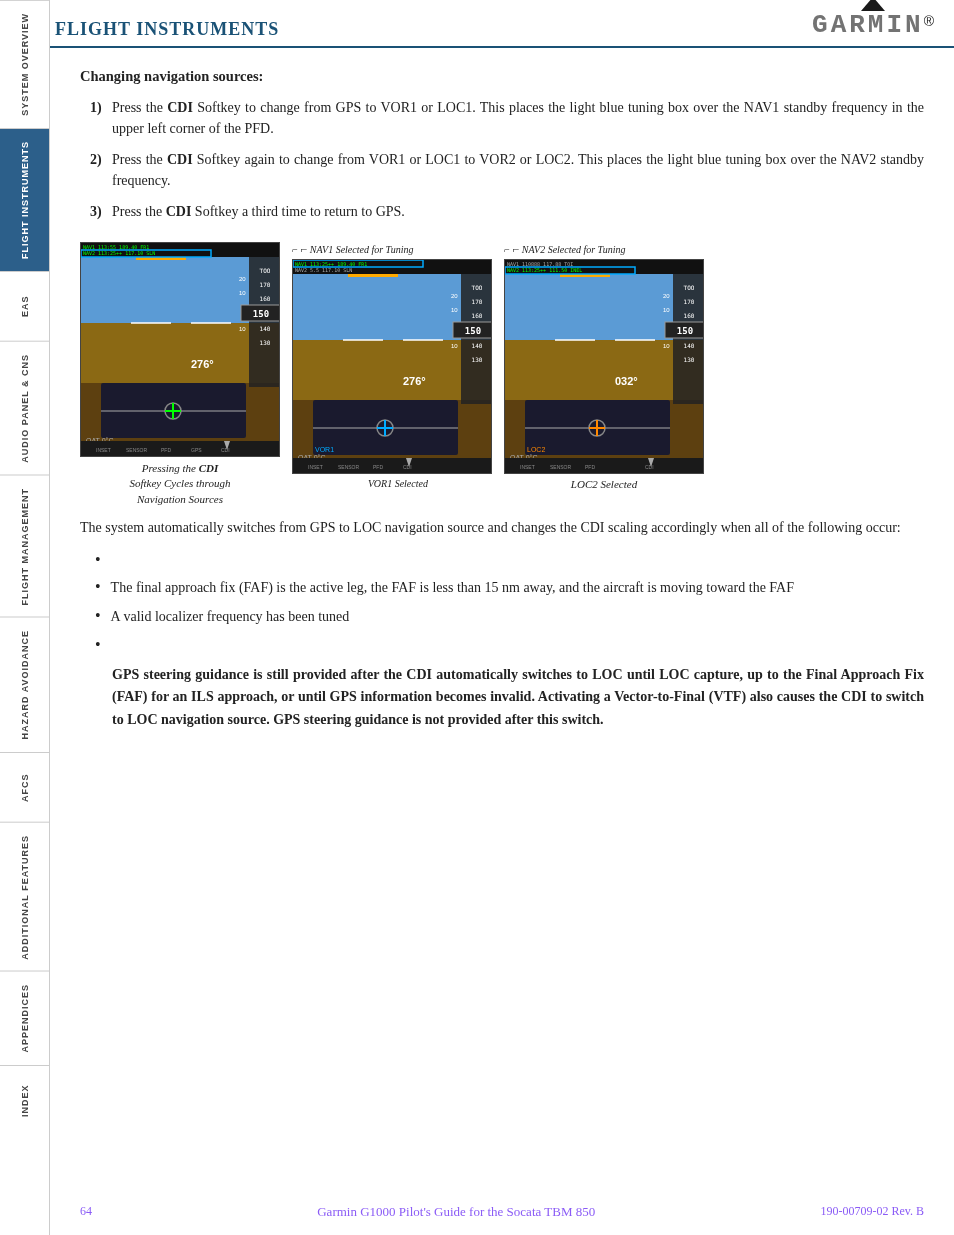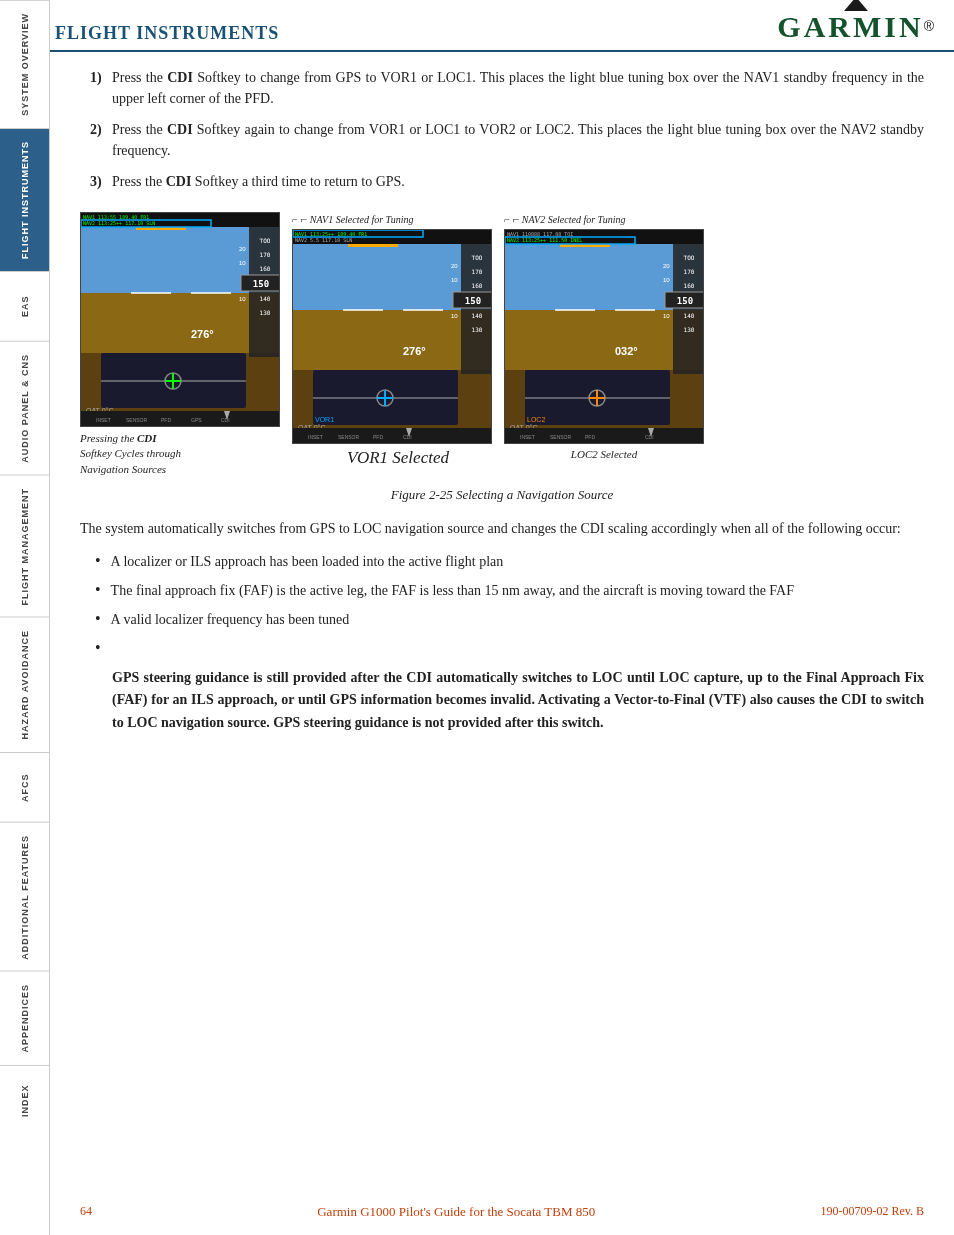--- a/index.html
+++ b/index.html
@@ -27,24 +27,24 @@
       color: #1a5276;
       letter-spacing: 1px;
       text-transform: uppercase;
     }
     .garmin-logo {
       display: flex;
       align-items: center;
       flex-direction: column;
     }
     .garmin-text {
-      font-size: 30px;
+      font-size: 26px;
       font-weight: bold;
-      color: #14532d;
-      font-family: Liberation Serif, serif;
+      color: #737373;
+      font-family: Liberation Mono, monospace;
       letter-spacing: 3px;
     }
 
     
     .sidebar {
       position: absolute;
       left: 0;
       top: 0;
       width: 50px;
       height: 100%;
@@ -139,21 +139,21 @@
     
     .footer {
       position: absolute;
       bottom: 15px;
       left: 50px;
       right: 0;
       display: flex;
       justify-content: space-between;
       padding: 0 30px;
       font-size: 12px;
-      color: #c2410c;
+      color: #8b5cf6;
       margin-top: 44px;
     }
 
     .footer-center {
       font-weight: normal;
       font-size: 13px;
     }
 
     .nav-callout {
       font-size: 10px;
@@ -245,20 +245,21 @@
       <svg width="24" height="14" style="position:absolute; top:-13px; left:50%; transform:translateX(-50%);" viewBox="0 0 24 14">
         <polygon points="12,0 24,14 0,14" fill="#1a1a1a"></polygon>
       </svg>
       <span class="garmin-text">GARMIN</span><span style="font-size:14px; vertical-align:super; font-family:Arial,sans-serif; font-weight:normal;">®</span>
     </div>
   </div>
 </div>
 
 <div class="main-content">
 
+  <div class="section-heading">Changing navigation sources:</div>
 
   <ol class="numbered-list">
     <li>
       <span class="list-num bold-text">1)</span>
       <span class="list-text">Press the <strong class="cdi">CDI</strong> Softkey to change from GPS to VOR1 or LOC1.  This places the light blue tuning box over the NAV1 standby frequency in the upper left corner of the PFD.</span>
     </li>
     <li>
       <span class="list-num bold-text">2)</span>
       <span class="list-text">Press the <strong class="cdi">CDI</strong> Softkey again to change from VOR1 or LOC1 to VOR2 or LOC2.  This places the light blue tuning box over the NAV2 standby frequency.</span>
     </li>
@@ -320,21 +321,21 @@
           <text x="45" y="209" font-size="5" font-family="Arial" fill="#888">SENSOR</text>
           <text x="80" y="209" font-size="5" font-family="Arial" fill="#888">PFD</text>
           <text x="110" y="209" font-size="5" font-family="Arial" fill="#888">GPS</text>
           <text x="140" y="209" font-size="5" font-family="Arial" fill="#888">CDI</text>
 
           <polygon points="143,198 149,198 146,207" fill="#aaa"></polygon>
 
           <rect x="0" y="7" width="130" height="7" fill="none" stroke="#00aaff" stroke-width="1.5"></rect>
         </svg>
       </div>
-      <div class="small-italic" style="width:200px; margin-top:4px; font-size:11px; line-height:1.4;">
+      <div class="small-italic" style="width:200px; text-align:center; margin-top:4px; font-size:11px; line-height:1.4;">
         <em>Pressing the <strong>CDI</strong><br>Softkey Cycles through<br>Navigation Sources</em>
       </div>
     </div>
 
     <div class="fig-col">
       <div class="nav-callout" style="font-size:10px; font-style:italic; margin-bottom:2px; align-self:flex-start;">
         <span style="font-size:12px; margin-right:2px;">⌐</span>
           <span>NAV1 Selected for Tuning</span>
       </div>
       <div class="fig-screen">
@@ -373,21 +374,21 @@
           <text x="22" y="192" font-size="7" font-family="Arial" fill="#00aaff">VOR1</text>
           <text x="5" y="200" font-size="7" font-family="Arial" fill="#aaa">OAT 0°C</text>
           <rect x="0" y="198" width="200" height="17" fill="#1a1a1a"></rect>
           <text x="15" y="209" font-size="5" font-family="Arial" fill="#888">INSET</text>
           <text x="45" y="209" font-size="5" font-family="Arial" fill="#888">SENSOR</text>
           <text x="80" y="209" font-size="5" font-family="Arial" fill="#888">PFD</text>
           <text x="110" y="209" font-size="5" font-family="Arial" fill="#888">CDI</text>
           <polygon points="113,198 119,198 116,207" fill="#aaa"></polygon>
         </svg>
       </div>
-      <div class="small-italic" style="text-align:center; margin-top:4px; font-size:17px;margin-left:12px;">
+      <div class="small-italic" style="text-align:center; margin-top:4px; font-size:10px;margin-left:12px;">
         <em><span>VOR1 Selected</span></em>
       </div>
     </div>
 
     <div class="fig-col">
       <div class="nav-callout" style="font-size:10px; font-style:italic; margin-bottom:2px; align-self:flex-start;">
         <span style="font-size:12px; margin-right:2px;">⌐</span>
           <span>NAV2 Selected for Tuning</span>
       </div>
       <div class="fig-screen">
@@ -432,30 +433,28 @@
           <polygon points="143,198 149,198 146,207" fill="#aaa"></polygon>
         </svg>
       </div>
       <div class="small-italic" style="text-align:center; margin-top:4px; font-size:11px;">
         <em><span>LOC2 Selected</span></em>
       </div>
     </div>
 
   </div>
 
-  <div class="figure-caption">Figure 2-25  Selecting a Navigation Source</div>
 
   <p class="body-text">
     <span>The system automatically switches from GPS to LOC navigation source and changes the CDI scaling accordingly when all of the following occur:</span>
   </p>
 
   <ul class="bullet-list">
     <li>
       <span class="bullet-dot">•</span>
-      <span>A localizer or ILS approach has been loaded into the active flight plan</span>
     </li>
     <li>
       <span class="bullet-dot">•</span>
       <span>The final approach fix (FAF) is the active leg, the FAF is less than 15 nm away, and the aircraft is moving toward the FAF</span>
     </li>
     <li>
       <span class="bullet-dot">•</span>
       <span>A valid localizer frequency has been tuned</span>
     </li>
     <li>

